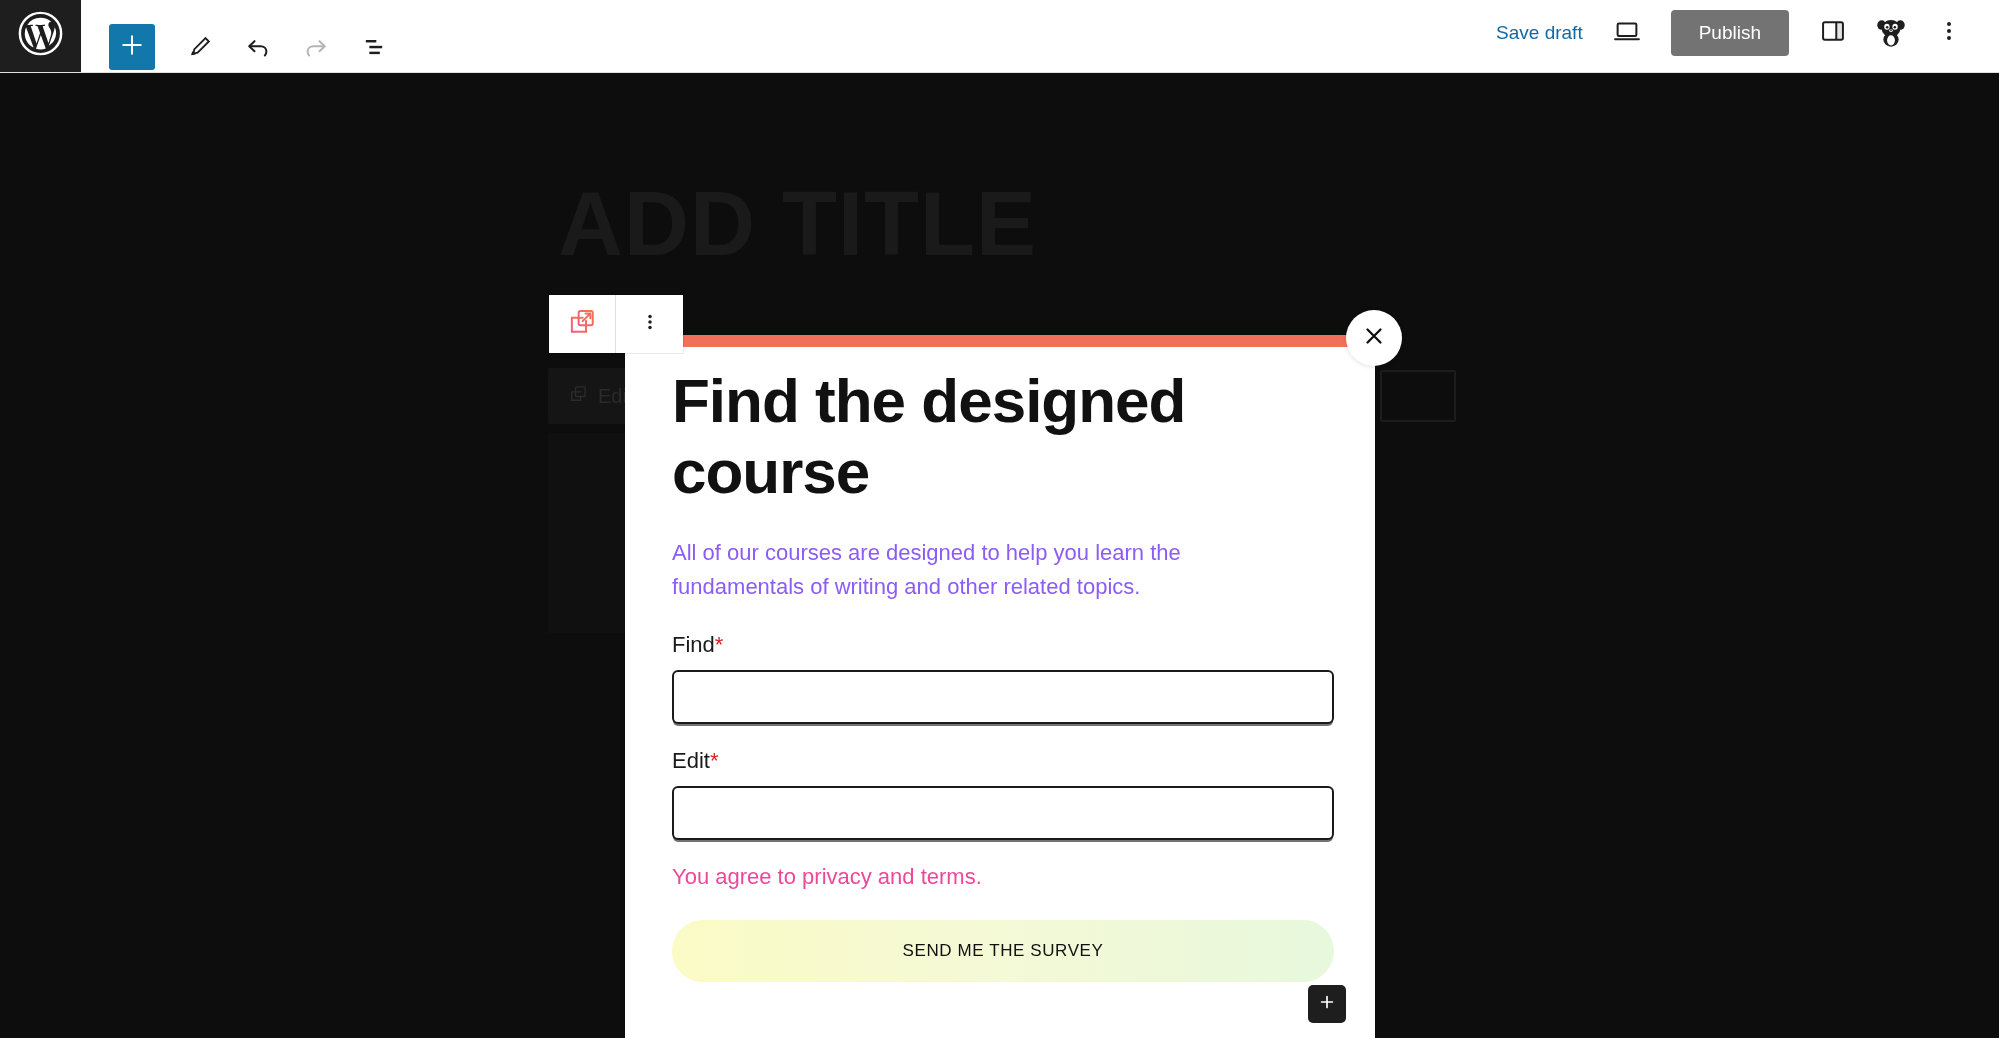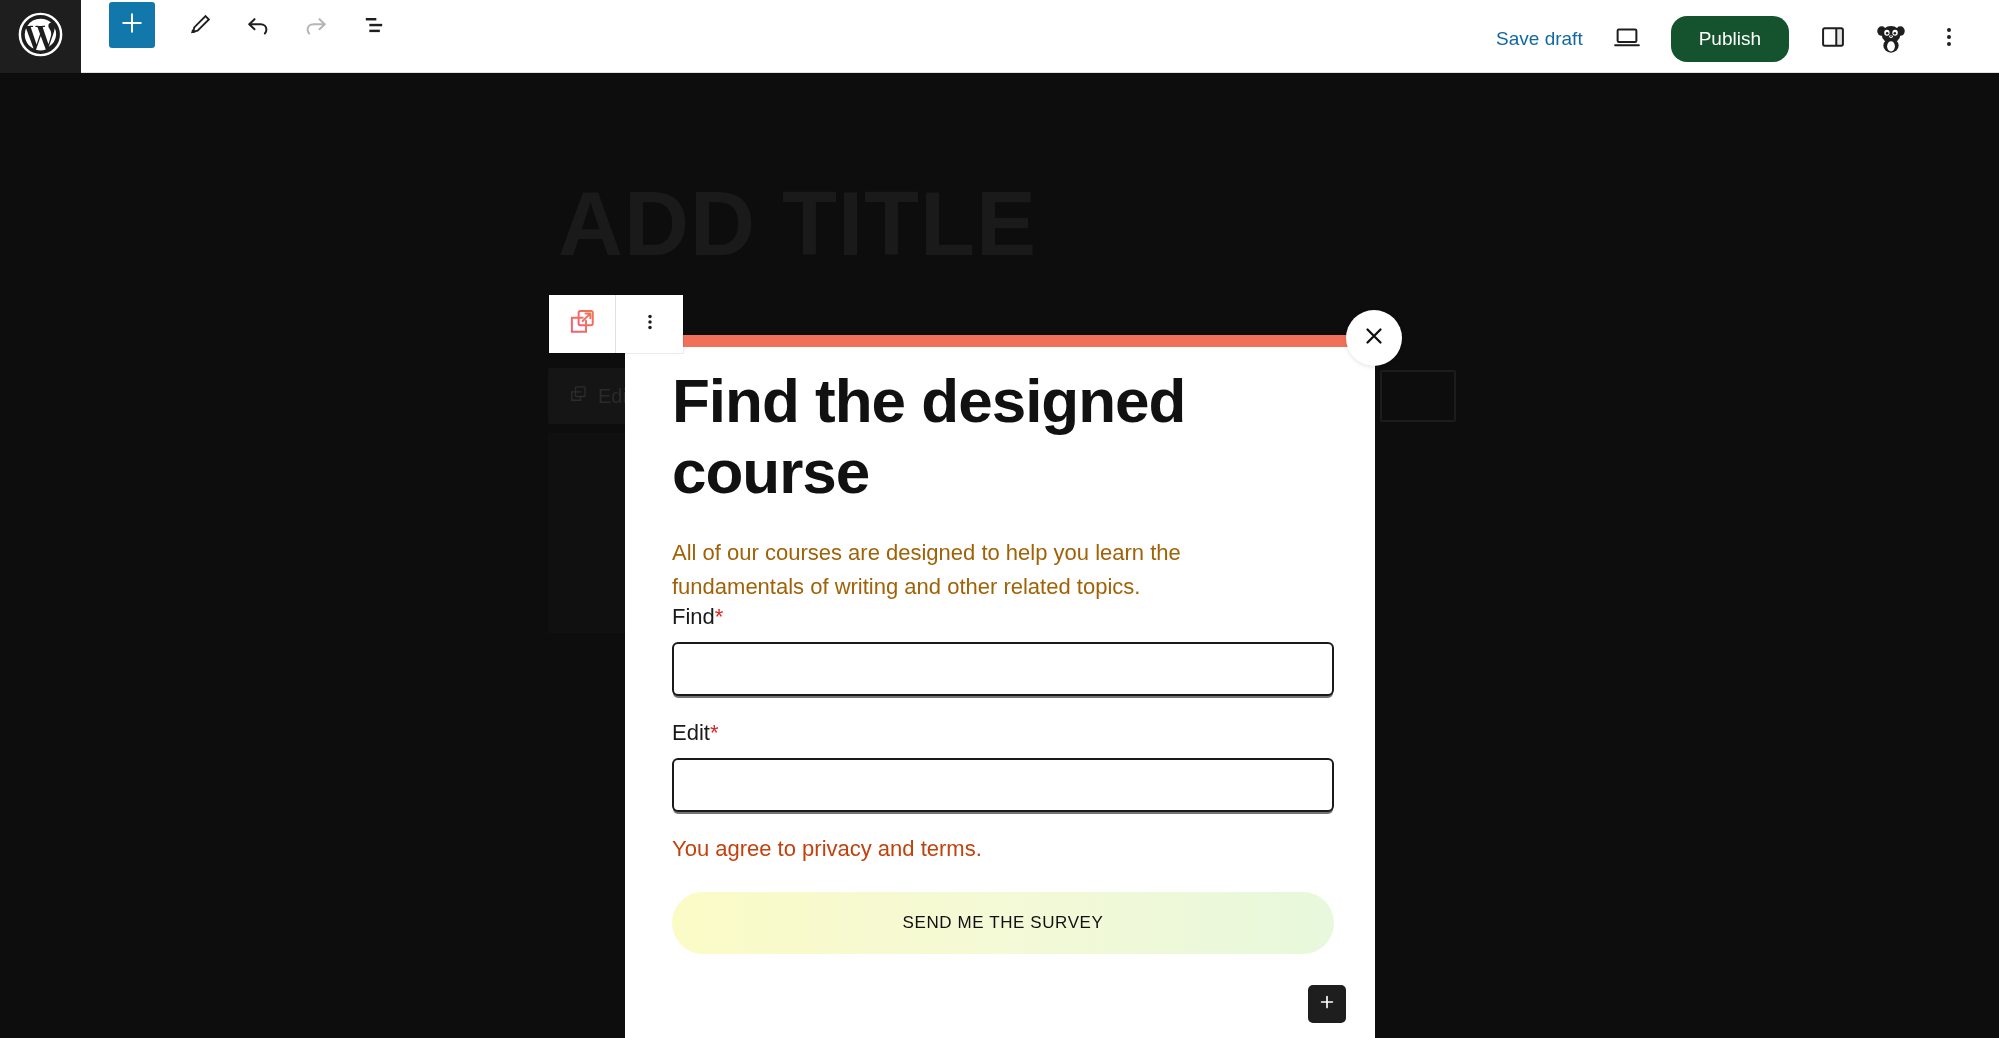--- a/index.html
+++ b/index.html
@@ -6,21 +6,21 @@
   html, body {
     width:1999px; height:1038px;
     overflow:hidden;
     font-family:"Liberation Sans", sans-serif;
     background:#0d0d0d;
   }
 
   
   .editor-header{
     position:absolute; left:0; top:0; width:1999px; height:73px;
-    background:#ffffff; display:flex; align-items:flex-start;
+    background:#ffffff; display:flex; align-items:flex-end;
     border-bottom:1px solid #e0e0e0; z-index:50;
   }
   .wp-logo-box{
     width:81px; height:73px; background:#1e1e1e;
     display:flex; align-items:center; justify-content:center; flex:0 0 81px;
     cursor:pointer;
   }
   .wp-logo-box svg{ width:45px; height:45px; }
 
   .hdr-left{ display:flex; align-items:center; padding-left:28px; gap:8px; }
@@ -39,22 +39,22 @@
 
   .hdr-spacer{ flex:1 1 auto; }
 
   .hdr-right{ display:flex; align-items:center; gap:4px; padding-right:24px; }
   .save-draft{
     color:#1268a3; font-size:19px; padding:8px 14px; cursor:pointer;
     white-space:nowrap; background:none; border:none;
     font-family:"Liberation Sans", sans-serif;
   }
   .publish-btn{
-    background:#14532d; color:#fff; font-size:19px;
-    border-radius:16px; padding:12px 28px; cursor:pointer; border:none;
+    background:#737373; color:#fff; font-size:19px;
+    border-radius:4px; padding:12px 28px; cursor:pointer; border:none;
     margin:16px 14px; font-family:"Liberation Sans", sans-serif;
   }
   .icon-btn{
     width:52px; height:52px; display:flex; align-items:center;
     justify-content:center; cursor:pointer; border-radius:3px;
     background:none; border:none;
   }
   .panda-btn{ width:56px; height:56px; }
 
   
@@ -114,38 +114,38 @@
     box-shadow:0 1px 4px rgba(0,0,0,.12);
   }
   .popup-body{
     padding:30px 56px 0 47px;
   }
   .popup-heading{
     font-size:62px; line-height:1.15; font-weight:700;
     color:#111111; letter-spacing:-1px; margin-bottom:28px;
   }
   .popup-desc{
-    font-size:22px; line-height:1.55; color:#a16207;
-    max-width:560px;
+    font-size:22px; line-height:1.55; color:#8b5cf6;
+    margin-bottom:28px; max-width:560px;
   }
   .field-label{
     font-size:22px; color:#1a1a1a; margin-bottom:12px; display:block;
   }
   .req{ color:#e02020; }
   .field-input{
     display:block; width:662px; height:54px;
     border:2px solid #1a1a1a; border-radius:6px;
     background:#ffffff; margin-bottom:24px;
     box-shadow:0 3px 0 -1px rgba(0,0,0,.55);
     font-size:20px; padding:0 12px;
     font-family:"Liberation Sans", sans-serif;
     outline:none;
   }
   .privacy-text{
-    font-size:22px; color:#c2410c; margin-top:22px; margin-bottom:30px;
+    font-size:22px; color:#ec4899; margin-top:22px; margin-bottom:30px;
   }
   .survey-btn{
     display:block; width:662px; height:62px;
     border:none; border-radius:34px;
     background:linear-gradient(90deg,#fbfbc6 0%, #f4f9d6 50%, #e7f8dc 100%);
     font-size:17px; color:#111111; letter-spacing:.6px;
     cursor:pointer; font-family:"Liberation Sans", sans-serif;
   }
   .appender-btn{
     position:absolute; right:29px; bottom:58px;

